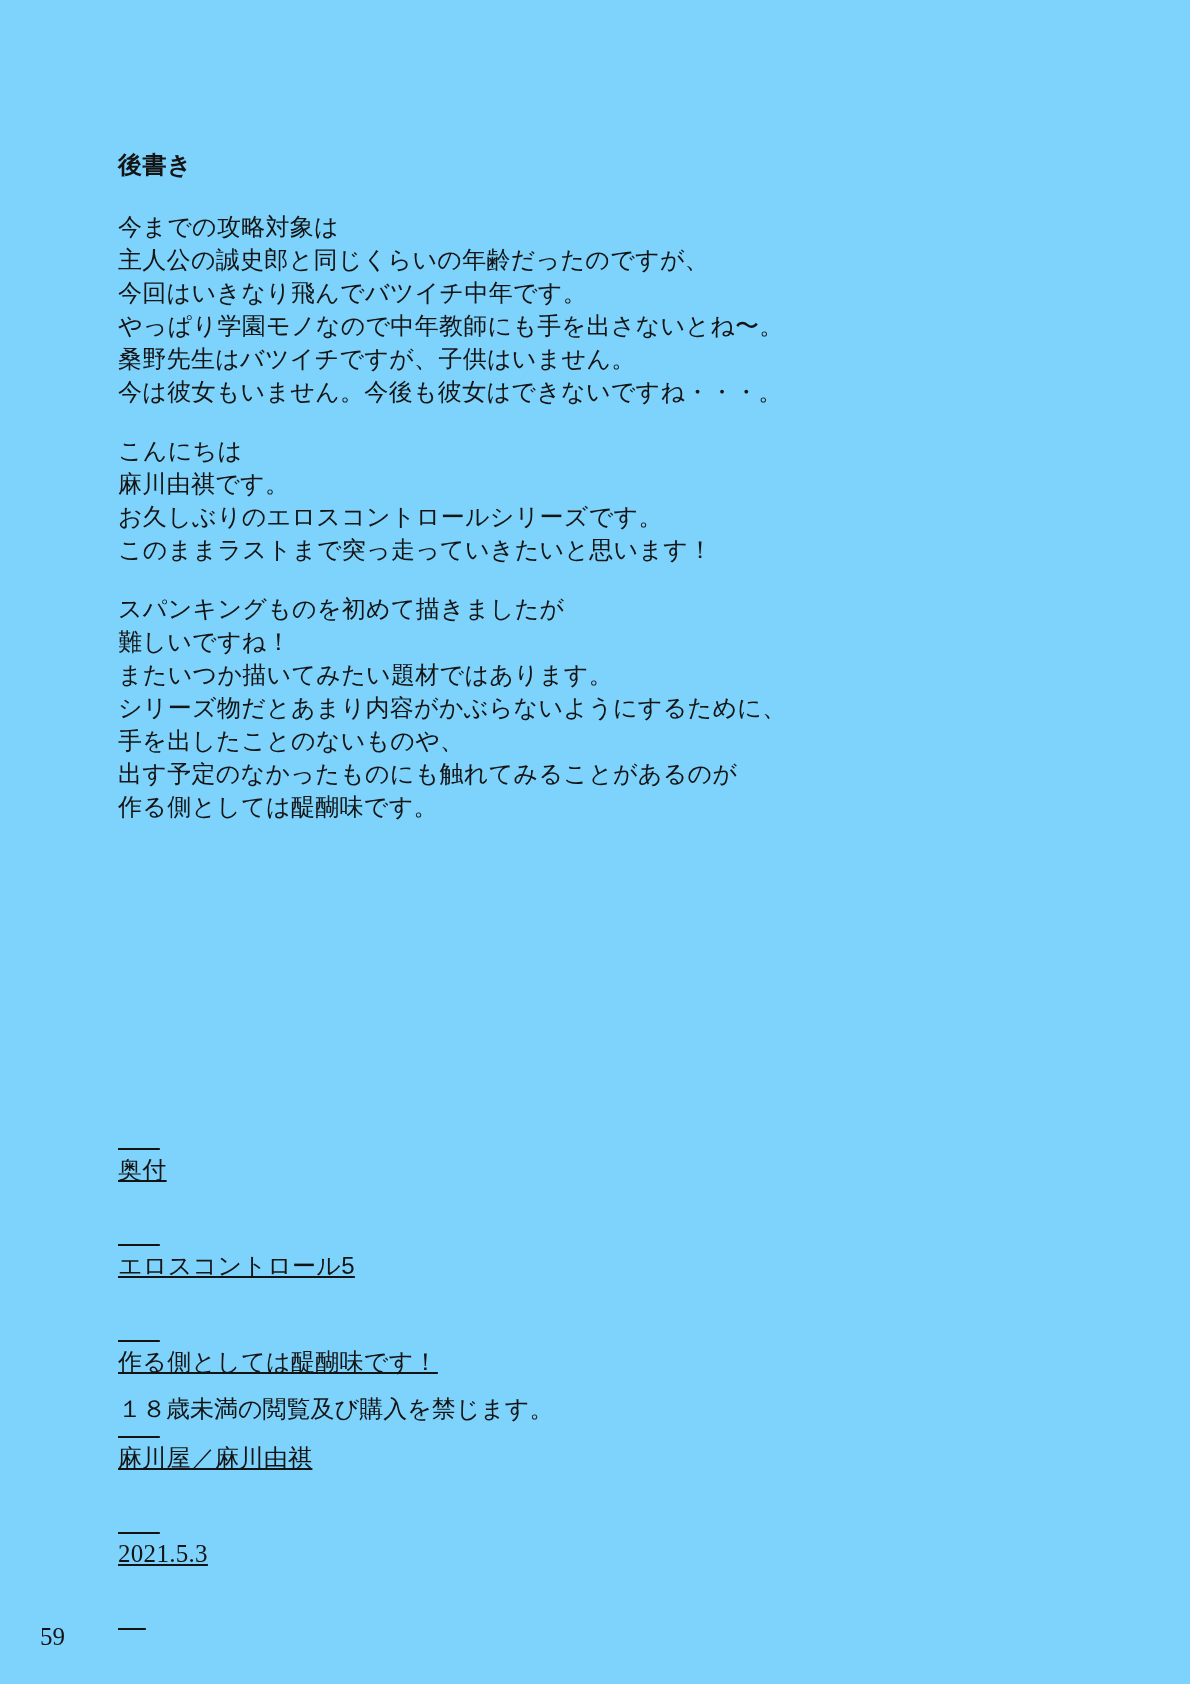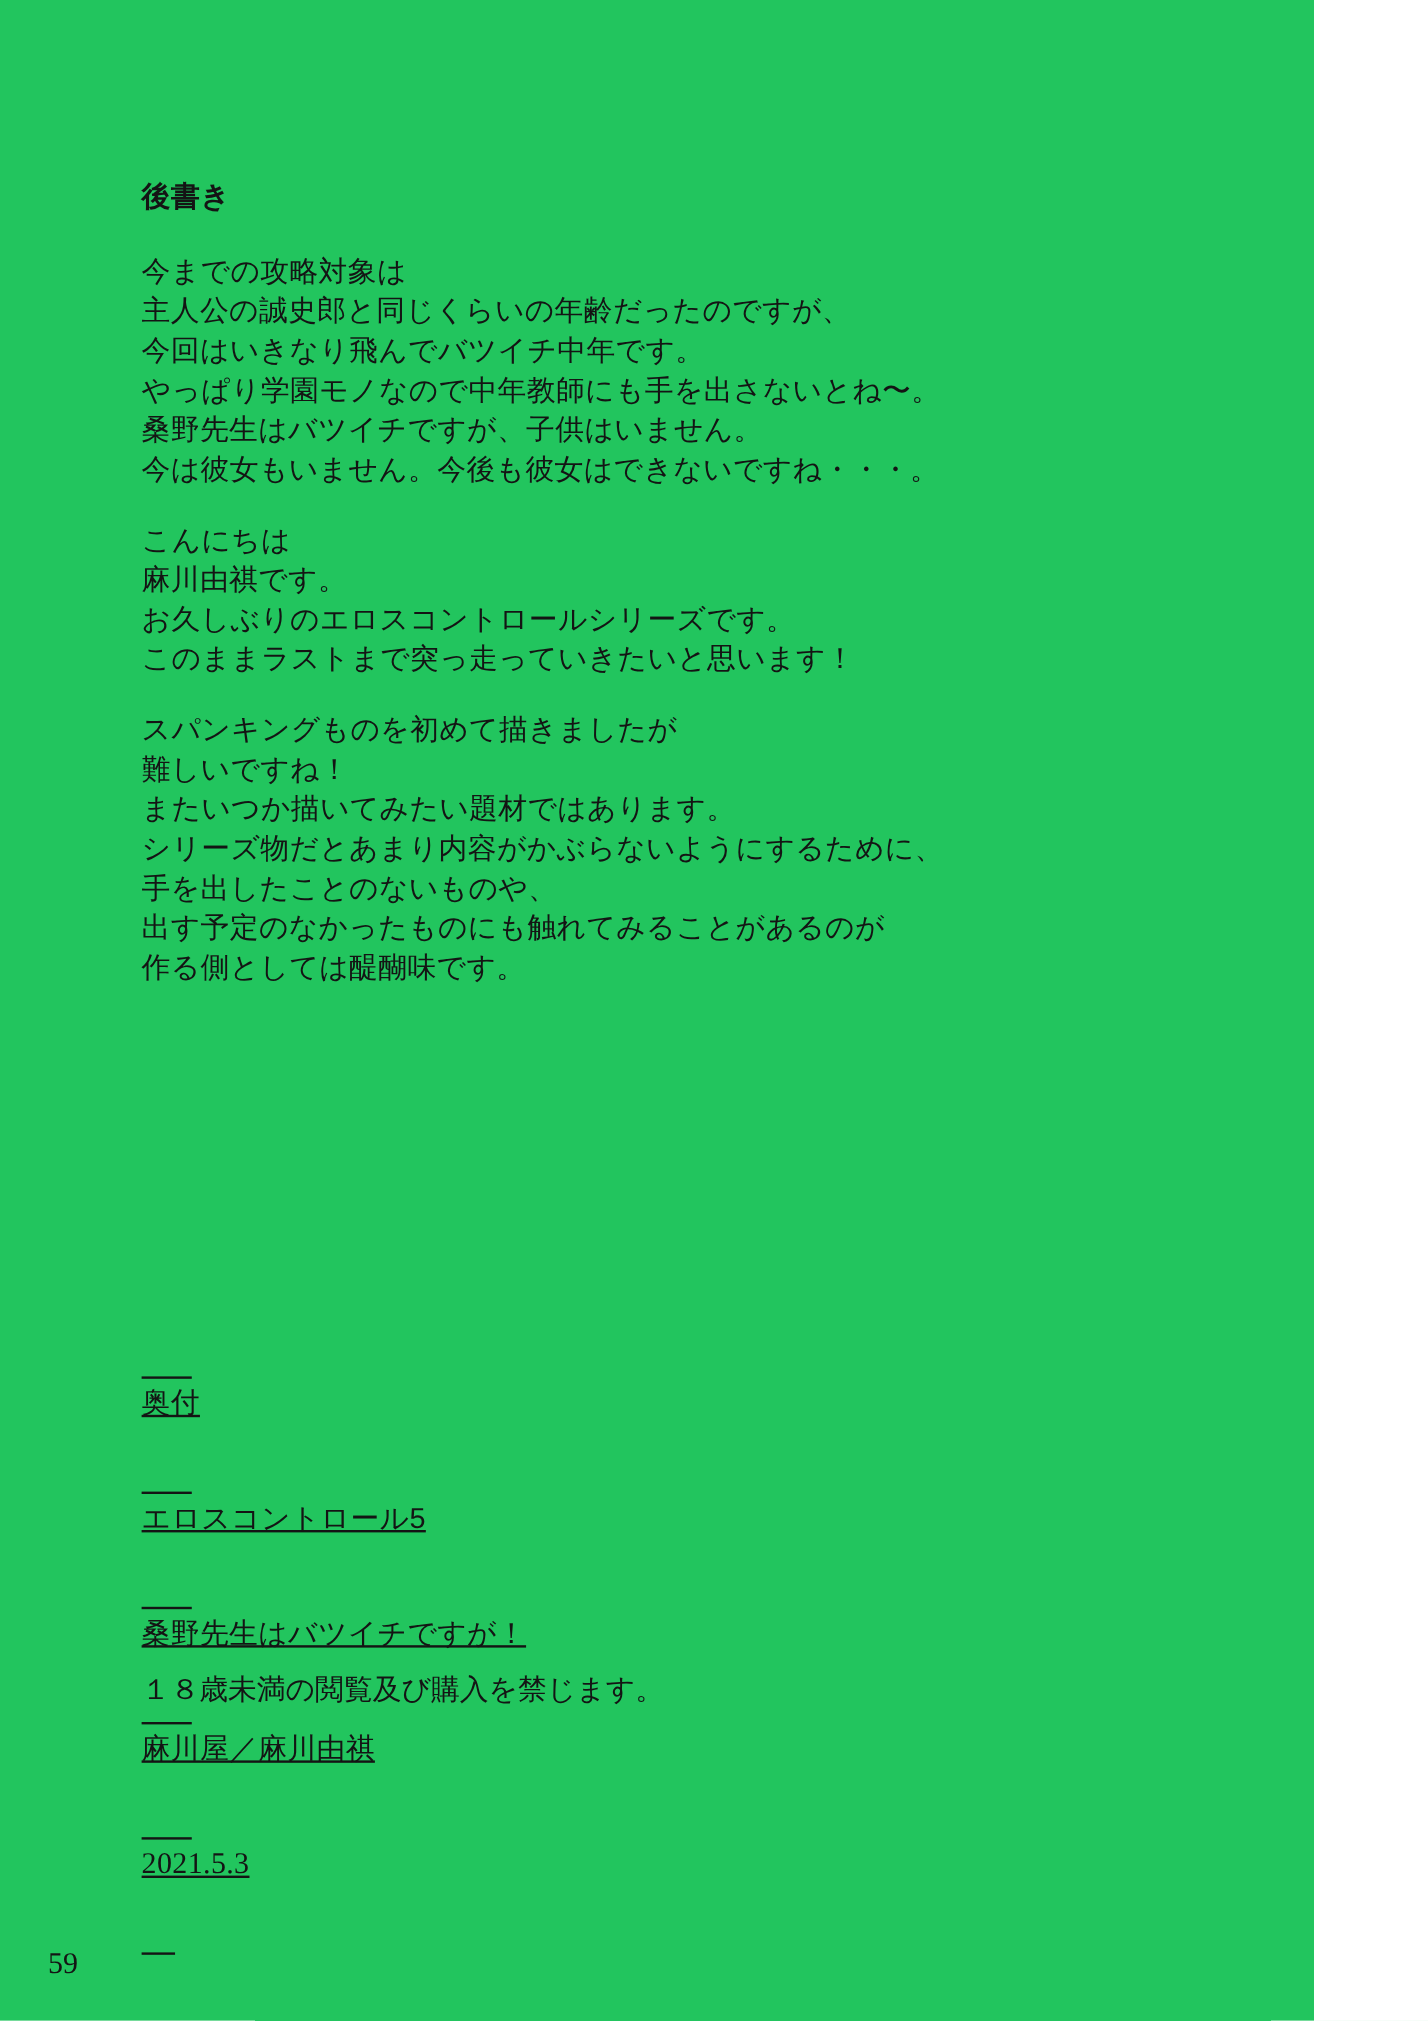--- a/index.html
+++ b/index.html
@@ -2,23 +2,23 @@
 <html><head>
 <meta charset="utf-8">
 <style>
   html, body {
     margin: 0;
     padding: 0;
     background: #ffffff;
   }
   .page {
     position: relative;
-    width: 1095px;
+    width: 1190px;
     height: 1684px;
-    background: #22c55e;
+    background: #7dd3fc;
     font-family: "Liberation Sans", sans-serif;
     color: #141414;
     overflow: hidden;
   }
   .afterword {
     position: absolute;
     left: 118px;
     top: 148px;
     width: 900px;
   }
@@ -119,21 +119,21 @@
 シリーズ物だとあまり内容がかぶらないようにするために、
 手を出したことのないものや、
 出す予定のなかったものにも触れてみることがあるのが
 作る側としては醍醐味です。</p>
   </section>
 
   <section class="colophon">
     <div class="block">
       <div>奥付</div>
       <div>エロスコントロール5</div>
-      <div>桑野先生はバツイチですが！</div>
+      <div>作る側としては醍醐味です！</div>
       <div>麻川屋／麻川由祺</div>
       <div class="date-line">2021.5.3</div>
     </div>
   </section>
 
 
   <section class="notice">
     <p>１８歳未満の閲覧及び購入を禁じます。</p>
   </section>
 

